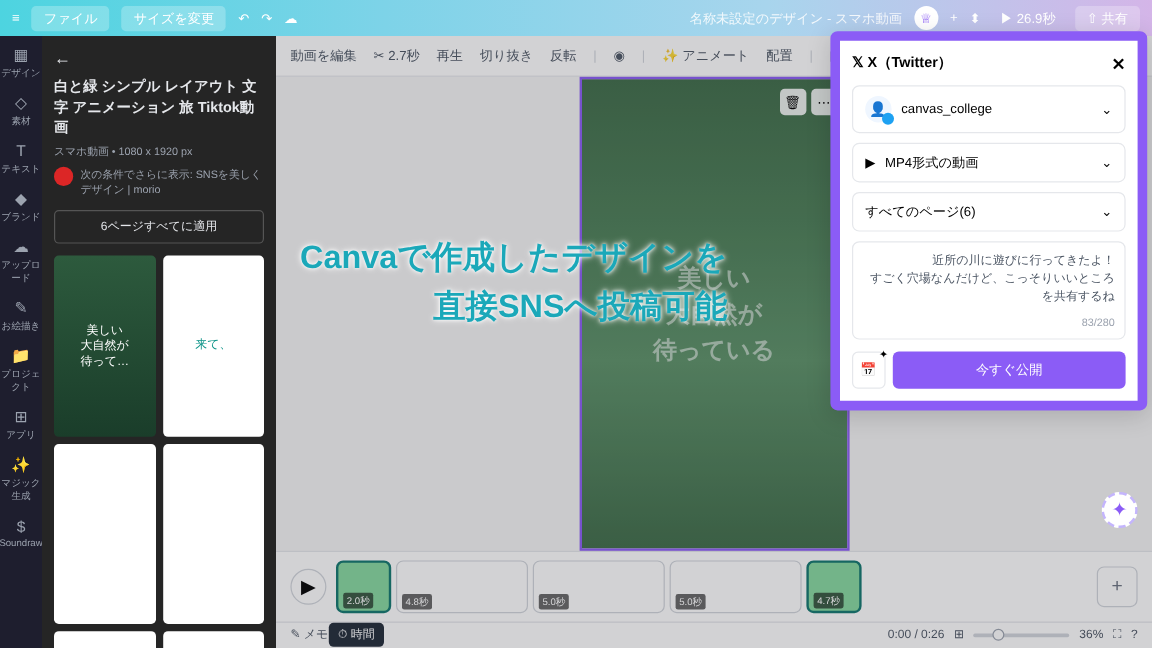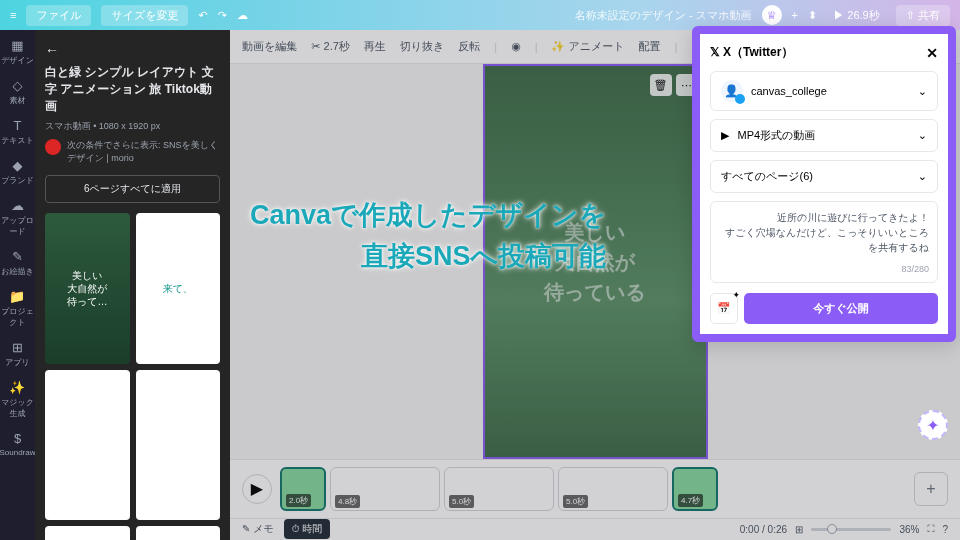--- a/index.html
+++ b/index.html
@@ -15,21 +15,21 @@
     .rail-item .ico { font-size: 13px; display: block; margin-bottom: 2px; }
     .side-panel { width: 195px; background: #252525; color: #e5e7eb; padding: 10px; font-size: 11px; overflow: hidden; }
     .side-panel .back { font-size: 14px; cursor: pointer; margin-bottom: 8px; }
     .side-title { font-size: 12px; font-weight: 700; line-height: 1.4; margin-bottom: 6px; }
     .side-meta { font-size: 9px; color: #9ca3af; margin-bottom: 6px; }
     .side-note { display: flex; gap: 6px; font-size: 9px; color: #9ca3af; margin-bottom: 10px; }
     .side-note .avatar { width: 16px; height: 16px; border-radius: 50%; background: #dc2626; flex-shrink: 0; }
     .apply-btn { border: 1px solid #555; padding: 6px; text-align: center; font-size: 10px; border-radius: 4px; cursor: pointer; margin-bottom: 10px; }
     .thumb-grid { display: grid; grid-template-columns: 1fr 1fr; gap: 6px; }
     .thumb { aspect-ratio: 9/16; border-radius: 4px; display: flex; align-items: center; justify-content: center; font-size: 10px; color: #0d9488; cursor: pointer; position: relative; overflow: hidden; }
-    .thumb.white { background: #fff; }
+    .thumb.white { background: #fff; font-family: Liberation Mono, monospace; }
     .thumb.forest { background: linear-gradient(#2d5a3d,#1a3d2a); color: #fff; }
     .thumb .overlay-text { text-align: center; line-height: 1.3; }
     .canvas-area { flex: 1; position: relative; background: #f5f5f5; display: flex; flex-direction: column; }
     .overlay-dim { position: absolute; top: 0; left: 0; right: 0; bottom: 0; background: rgba(50,50,60,0.22); pointer-events: none; z-index: 2; }
     .toolbar { height: 34px; background: #fff; border-bottom: 1px solid #e5e7eb; display: flex; align-items: center; padding: 16px 12px; gap: 14px; font-size: 11px; color: #4b5563; }
     .toolbar .tool { cursor: pointer; }
     .toolbar .sep { color: #d1d5db; }
     .stage { flex: 1; display: flex; align-items: center; justify-content: center; position: relative; }
     .design-frame { width: 225px; height: 395px; background: linear-gradient(180deg, #3d6b47 0%, #4a7d55 30%, #5b9167 60%, #3d6b47 100%); border: 2px solid #8b5cf6; position: relative; display: flex; align-items: center; justify-content: center; }
     .design-frame .controls { position: absolute; top: 8px; right: 8px; display: flex; gap: 4px; }
@@ -39,37 +39,37 @@
     .timeline-wrap { height: 72px; background: #fff; border-top: 1px solid #e5e7eb; padding: 6px 12px; display: flex; align-items: center; gap: 8px; }
     .play-c { width: 30px; height: 30px; border: 1px solid #d1d5db; border-radius: 50%; display: flex; align-items: center; justify-content: center; cursor: pointer; }
     .timeline { flex: 1; display: flex; gap: 4px; align-items: center; }
     .clip { height: 44px; border-radius: 6px; position: relative; }
     .clip.wide { width: 110px; }
     .clip.narrow { width: 46px; }
     .clip.green { background: #86d99f; border: 2px solid #0f766e; }
     .clip.white-c { background: #fff; border: 1px solid #d1d5db; }
     .clip .dur { position: absolute; bottom: 2px; left: 4px; font-size: 8px; background: rgba(0,0,0,0.6); color: #fff; padding: 1px 3px; border-radius: 2px; }
     .add-clip { width: 34px; height: 34px; border: 1px solid #d1d5db; border-radius: 6px; display: flex; align-items: center; justify-content: center; cursor: pointer; font-size: 16px; color: #6b7280; }
-    .bottom-bar { height: 28px; background: #fff; border-top: 1px solid #e5e7eb; display: flex; align-items: center; padding: 0 12px; gap: 10px; font-size: 10px; color: #4b5563; }
+    .bottom-bar { height: 28px; background: #fff; border-top: 1px solid #e5e7eb; display: flex; align-items: center; padding: 0 12px; font-size: 10px; color: #4b5563; }
     .bottom-bar .right { margin-left: auto; display: flex; align-items: center; gap: 8px; }
     .slider { width: 80px; height: 3px; background: #d1d5db; border-radius: 2px; position: relative; }
     .slider .knob { position: absolute; left: 20%; top: -4px; width: 10px; height: 10px; background: #fff; border: 1px solid #9ca3af; border-radius: 50%; }
     .share-panel { position: absolute; top: 26px; right: 4px; width: 264px; background: #fff; border: 8px solid #8b5cf6; border-radius: 6px; z-index: 10; padding: 10px; font-size: 11px; box-shadow: 0 4px 20px rgba(0,0,0,0.15); }
     .share-head { display: flex; align-items: center; justify-content: space-between; margin-bottom: 10px; font-weight: 700; font-size: 12px; }
     .share-head .close { cursor: pointer; font-size: 14px; }
     .share-row { display: flex; align-items: center; justify-content: space-between; padding: 8px 10px; border: 1px solid #e5e7eb; border-radius: 6px; margin-bottom: 8px; cursor: pointer; }
     .share-row .left { display: flex; align-items: center; gap: 8px; }
     .acct-ico { width: 22px; height: 22px; border-radius: 50%; background: #eff6ff; display: flex; align-items: center; justify-content: center; position: relative; font-size: 12px; }
     .acct-ico .badge { position: absolute; right: -2px; bottom: -2px; background: #1da1f2; width: 10px; height: 10px; border-radius: 50%; }
     .textarea { border: 1px solid #e5e7eb; border-radius: 6px; padding: 8px; font-size: 10px; color: #4b5563; height: 82px; position: relative; line-height: 1.5; text-align: right; }
     .char-count { position: absolute; right: 8px; bottom: 6px; font-size: 9px; color: #9ca3af; }
     .publish-row { display: flex; gap: 6px; margin-top: 10px; }
     .cal-btn { width: 28px; border: 1px solid #e5e7eb; border-radius: 5px; display: flex; align-items: center; justify-content: center; cursor: pointer; position: relative; }
     .cal-btn .star { position: absolute; top: -4px; right: -3px; font-size: 9px; }
-    .publish-btn { flex: 1; background: #8b5cf6; color: #fff; text-align: center; padding: 8px; border-radius: 5px; font-weight: 700; cursor: pointer; font-size: 11px; }
+    .publish-btn { flex: 1; background: #8b5cf6; color: #fff; text-align: center; padding: 8px; border-radius: 5px; font-weight: 400; cursor: pointer; font-size: 11px; }
     .fab { position: absolute; right: 12px; bottom: 100px; width: 30px; height: 30px; border-radius: 50%; background: #fff; border: 2px dashed #c4b5fd; display: flex; align-items: center; justify-content: center; color: #8b5cf6; cursor: pointer; z-index: 3; }
   </style>
 </head>
 <body>
 
 <div class="top-bar">
   <span>≡</span>
   <span class="btn">ファイル</span>
   <span class="btn">サイズを変更</span>
   <span>↶</span>

